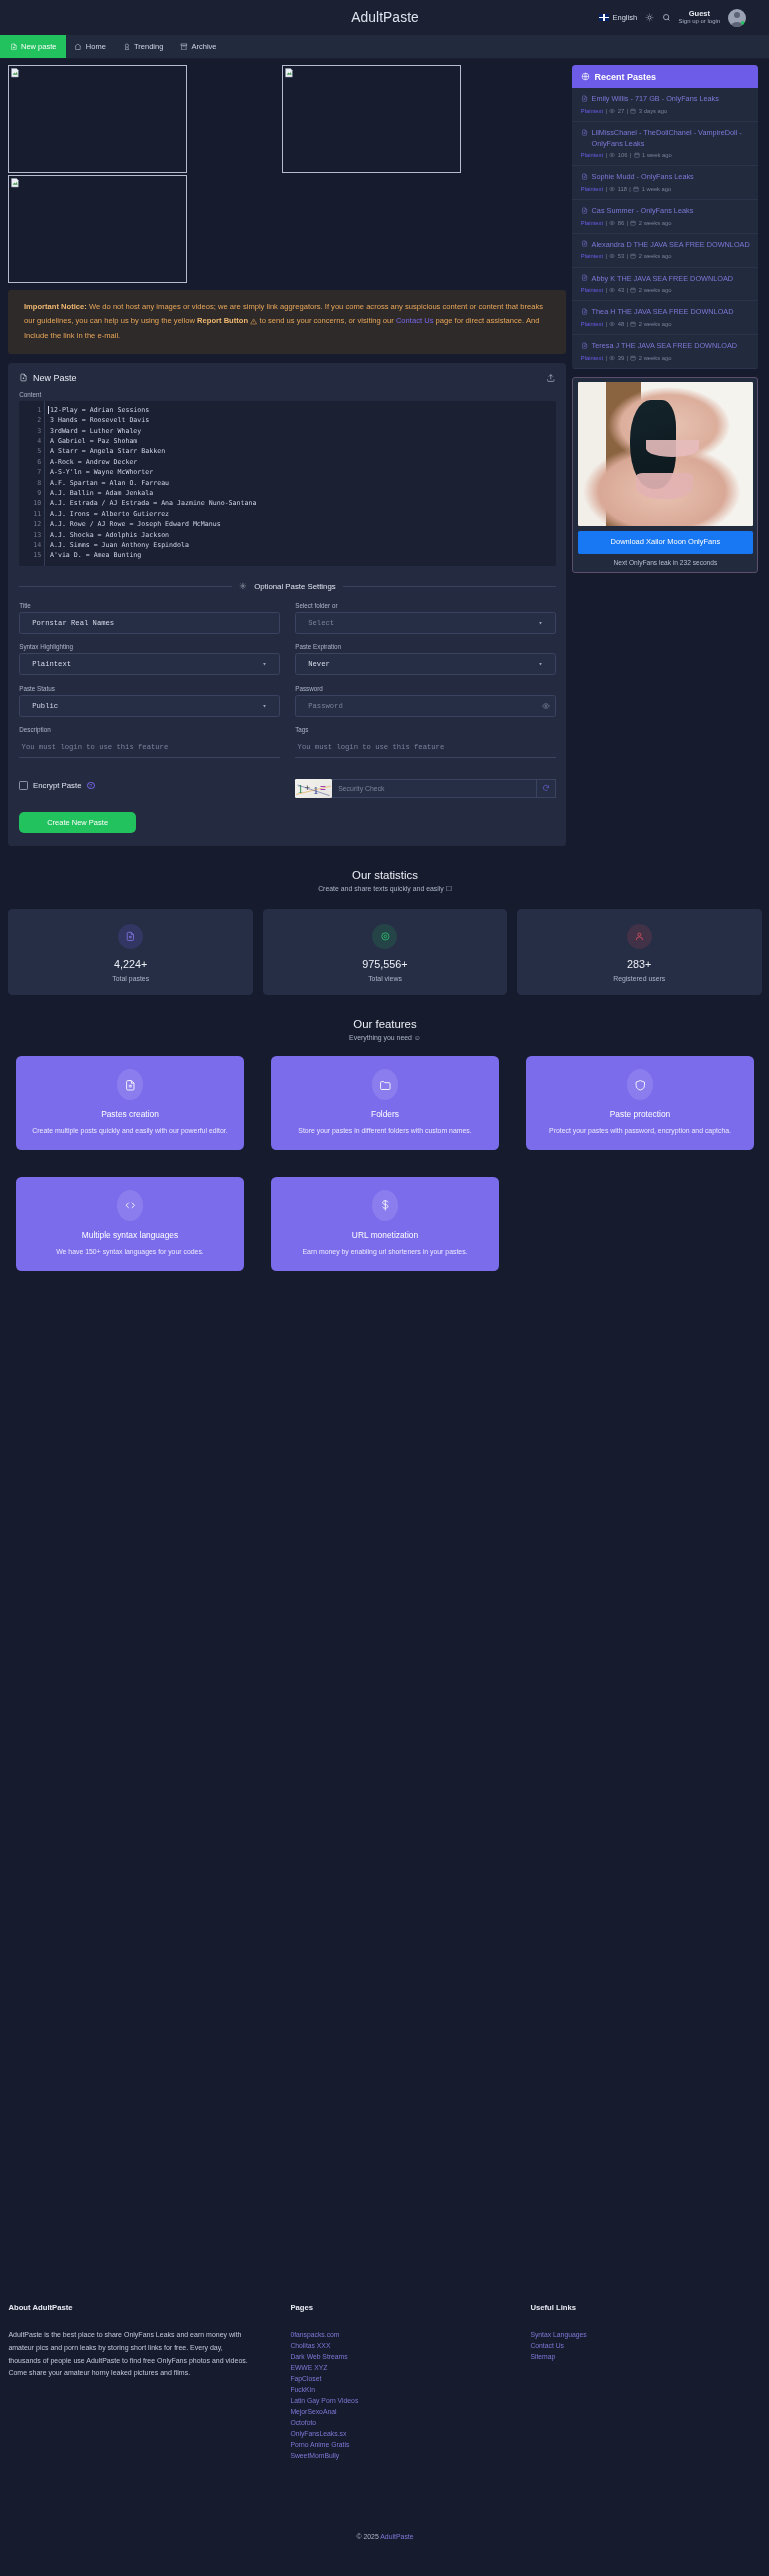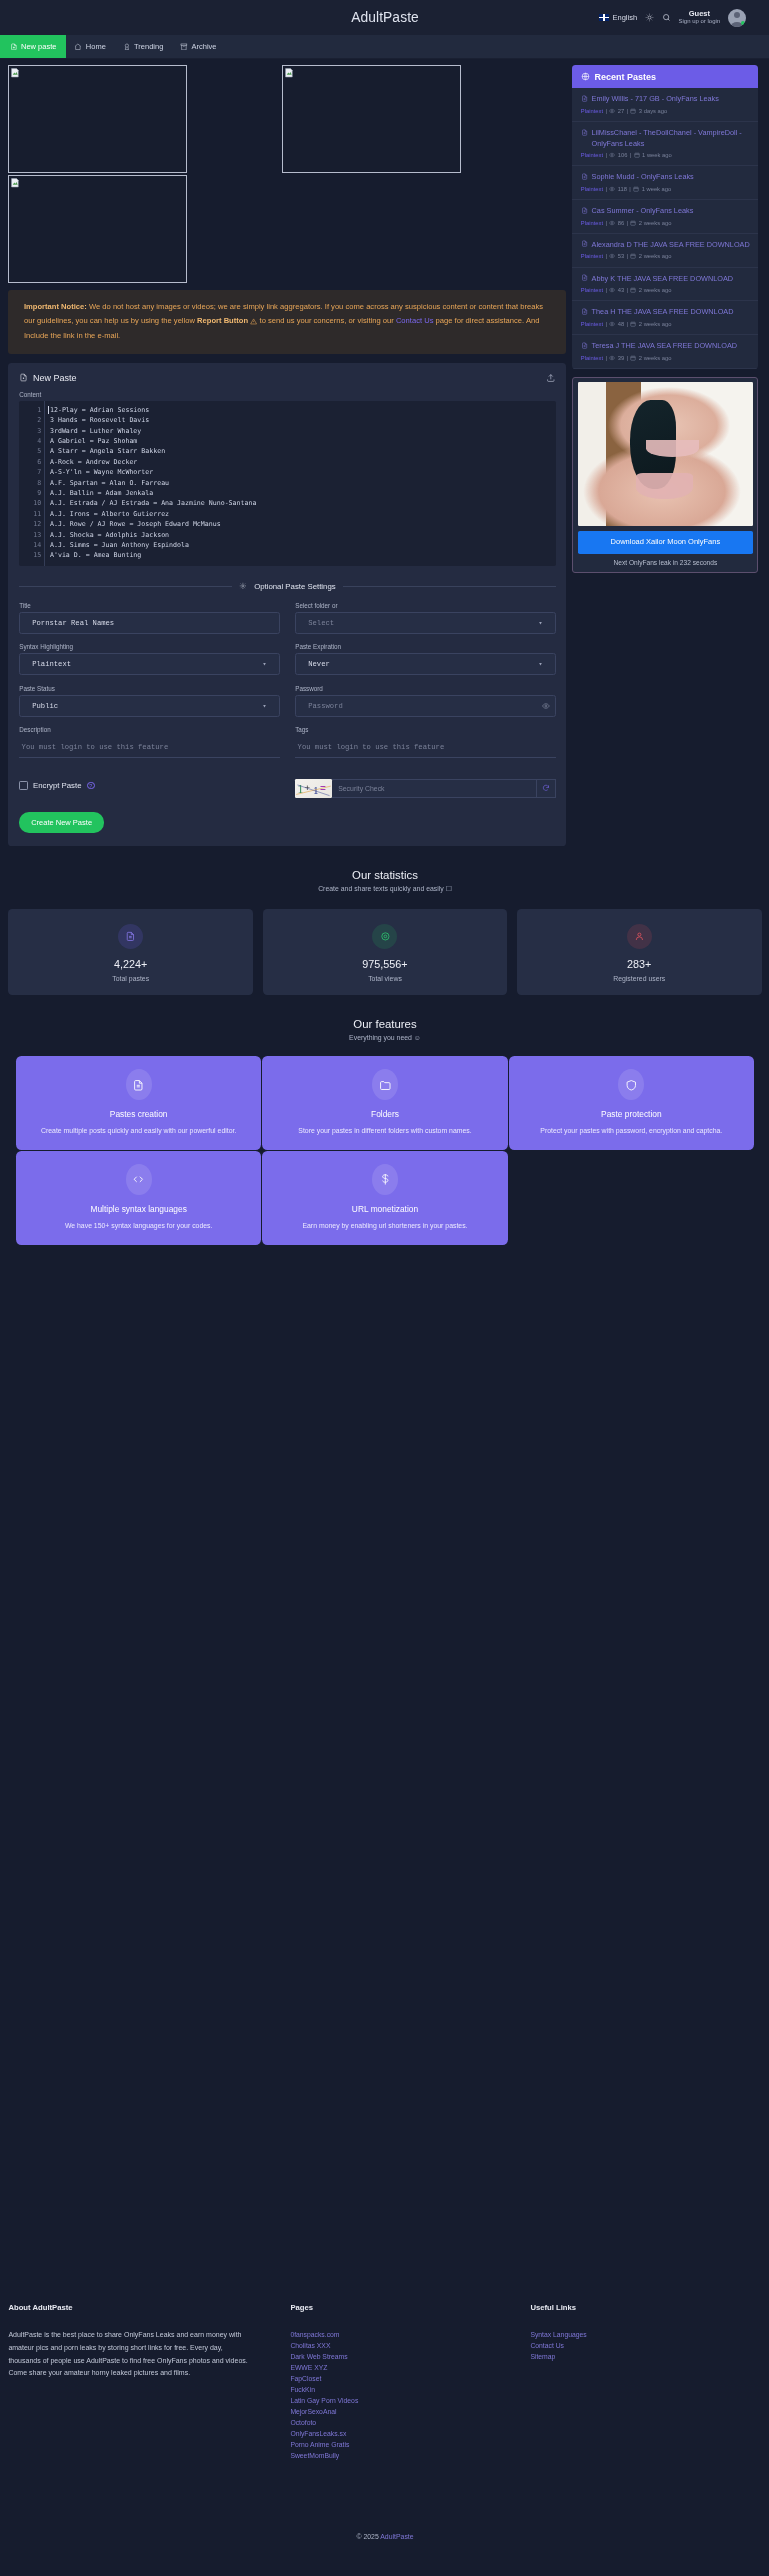--- a/index.html
+++ b/index.html
@@ -177,21 +177,21 @@
     border-left: none; color: #7b8299; font-size: 6.9px;
     display: flex; align-items: center; padding-left: 6px;
   }
   .refresh {
     width: 19px; height: 19px; background: #262e45; border: 0.6px solid #3a4360;
     border-left: none; display: flex; align-items: center; justify-content: center;
     color: #7b68ee; cursor: pointer;
   }
   .create-btn {
     margin-top: 14.4px; background: #22c35e; color: #fff; border: none;
-    border-radius: 10px; padding: 6px 12px; font-size: 7.5px; cursor: pointer;
+    border-radius: 5px; padding: 6px 28px; font-size: 7.5px; cursor: pointer;
     font-family: "Liberation Sans", sans-serif;
   }
 
   
   .side-card { background: #222a3e; border-radius: 3.6px; overflow: hidden; }
   .side-head {
     background: #6c5ce7; color: #fff; font-size: 9px; font-weight: 700;
     padding: 6.6px 8.4px; display: flex; align-items: center; gap: 4.8px;
   }
   .paste-item {
@@ -250,21 +250,21 @@
   .stat .ic {
     width: 25px; height: 25px; border-radius: 50%; margin: 0 auto 9.6px;
     display: flex; align-items: center; justify-content: center;
   }
   .ic.blue { background: rgba(108,92,231,.18); color: #8b7bf0; }
   .ic.green { background: rgba(34,195,94,.15); color: #2ecc71; }
   .ic.red { background: rgba(231,76,90,.15); color: #e7565f; }
   .stat .num { font-size: 10.8px; color: #eef0f7; }
   .stat .cap { font-size: 6.9px; color: #aeb5c8; margin-top: 4.2px; }
 
-  .features { display: grid; grid-template-columns: repeat(3, 1fr); gap: 1px; margin-top: 15.6px; padding: 0 16px; }
+  .features { display: grid; grid-template-columns: repeat(3, 1fr); gap: 27px; margin-top: 15.6px; padding: 0 16px; }
   .feat {
     background: #7b6ceb; border-radius: 5.4px; padding: 13px 9.6px 14.4px; text-align: center;
     position: relative; overflow: hidden;
   }
   .feat .blob {
     width: 26px; height: 31px; border-radius: 50%; margin: 0 auto 8.4px;
     background: rgba(255,255,255,.12); display: flex; align-items: center; justify-content: center;
     color: #fff;
   }
   .feat h3 { font-size: 8.4px; font-weight: 400; color: #fff; margin-bottom: 6px; }

